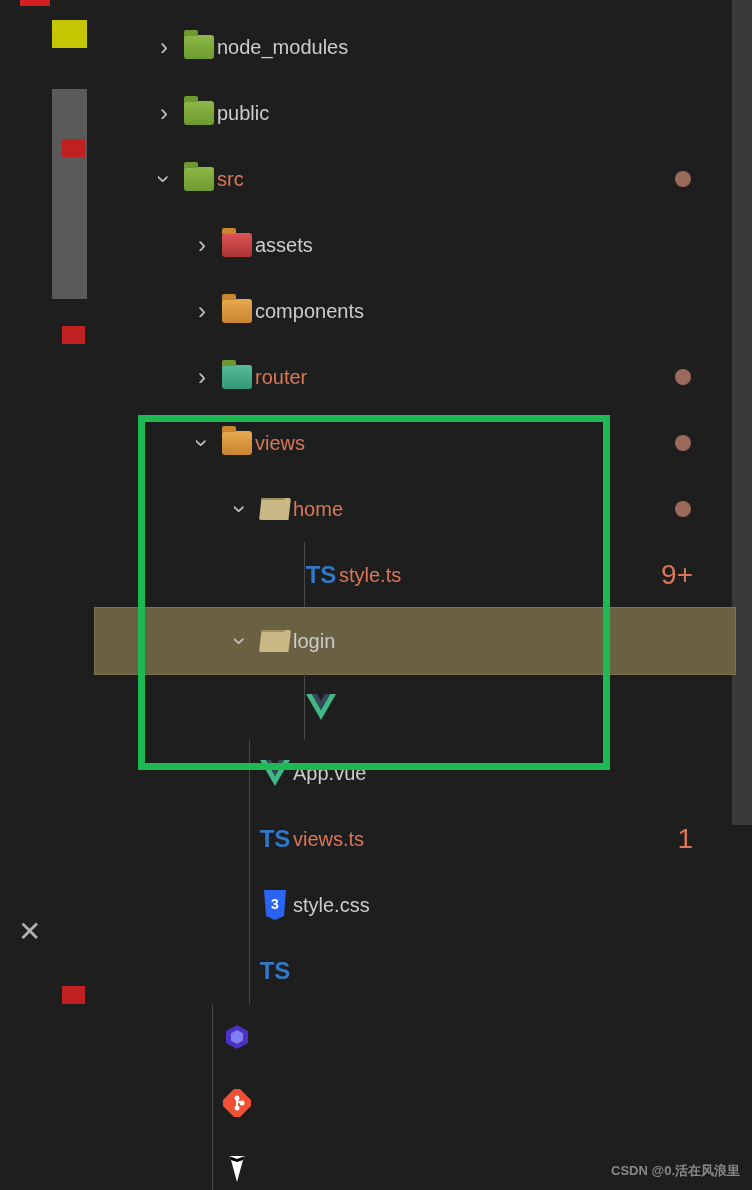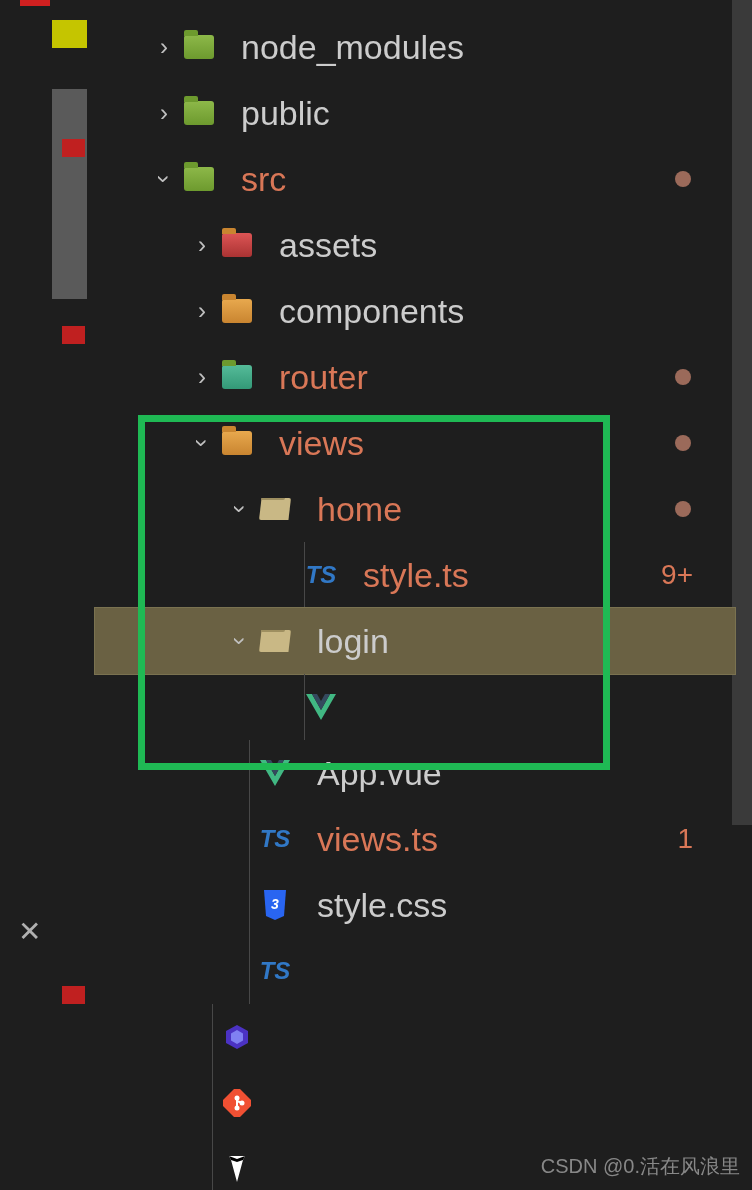--- a/index.html
+++ b/index.html
@@ -52,42 +52,43 @@
 }
 .row.selected {
   background: #6a6143;
   outline: 1px solid #7a7250;
 }
 .indent { display: inline-block; flex-shrink: 0; }
 .i0 { width: 52px; } .i1 { width: 90px; } .i2 { width: 128px; } .i3 { width: 174px; }
 .chev { width: 34px; display: inline-flex; justify-content: center; color: #c0c0c0; font-size: 24px; flex-shrink: 0; }
 .guide { position: absolute; width: 1px; background: #484848; top: 0; bottom: 0; }
 .g1 { left: 117px; } .g2 { left: 154px; } .g3 { left: 209px; }
-.icon { width: 36px; height: 36px; display: inline-flex; align-items: center; justify-content: center; margin-right: 24px; flex-shrink: 0; font-size: 28px; font-style: italic; }
-.label { font-size: 34px; color: #cccccc; }
+.icon { width: 36px; height: 36px; display: inline-flex; align-items: center; justify-content: center; margin-right: 0; flex-shrink: 0; font-size: 28px; }
+.label { font-size: 20px; color: #cccccc; }
 .label.mod { color: #d97757; }
 .badge { position: absolute; right: 42px; color: #d97757; font-size: 28px; font-weight: 500; }
 .dot { position: absolute; right: 44px; width: 16px; height: 16px; border-radius: 50%; background: #9b6a5a; }
 .scroll { position: absolute; right: 0; top: 0; width: 20px; height: 825px; background: #3a3a3a; }
 .highlight-box {
   position: absolute;
   left: 138px;
   top: 415px;
   width: 472px;
   height: 355px;
   border: 7px solid #1fb954;
   pointer-events: none;
   z-index: 10;
 }
 .watermark {
   position: absolute;
   right: 12px;
   bottom: 10px;
   color: #888;
-  font-size: 20px;
+  font-size: 13px;
+  font-weight: bold;
 }
 
 .folder-green { background: linear-gradient(#8db849,#6d9a2e); border-radius: 3px; width: 30px; height: 24px; position: relative; }
 .folder-green::before { content:""; position:absolute; top:-5px; left:0; width:14px; height:6px; background:#6d9a2e; border-radius:2px 2px 0 0;}
 .folder-orange { background: linear-gradient(#e8a94e,#c98530); border-radius: 3px; width: 30px; height: 24px; position: relative;}
 .folder-orange::before { content:""; position:absolute; top:-5px; left:0; width:14px; height:6px; background:#c98530; border-radius:2px 2px 0 0;}
 .folder-open-tan { background: #c9b885; border-radius: 2px; width: 32px; height: 22px; position: relative; clip-path: polygon(0 100%, 8% 0, 100% 0, 92% 100%);}
 .folder-open-tan::after { content:""; position:absolute; top:-6px; left:-2px; width:28px; height:8px; background:#9e8f60; border-radius:2px;}
 .ic-red { color: #c94f3e; }
 .ic-yellow { color: #e8c547; }

